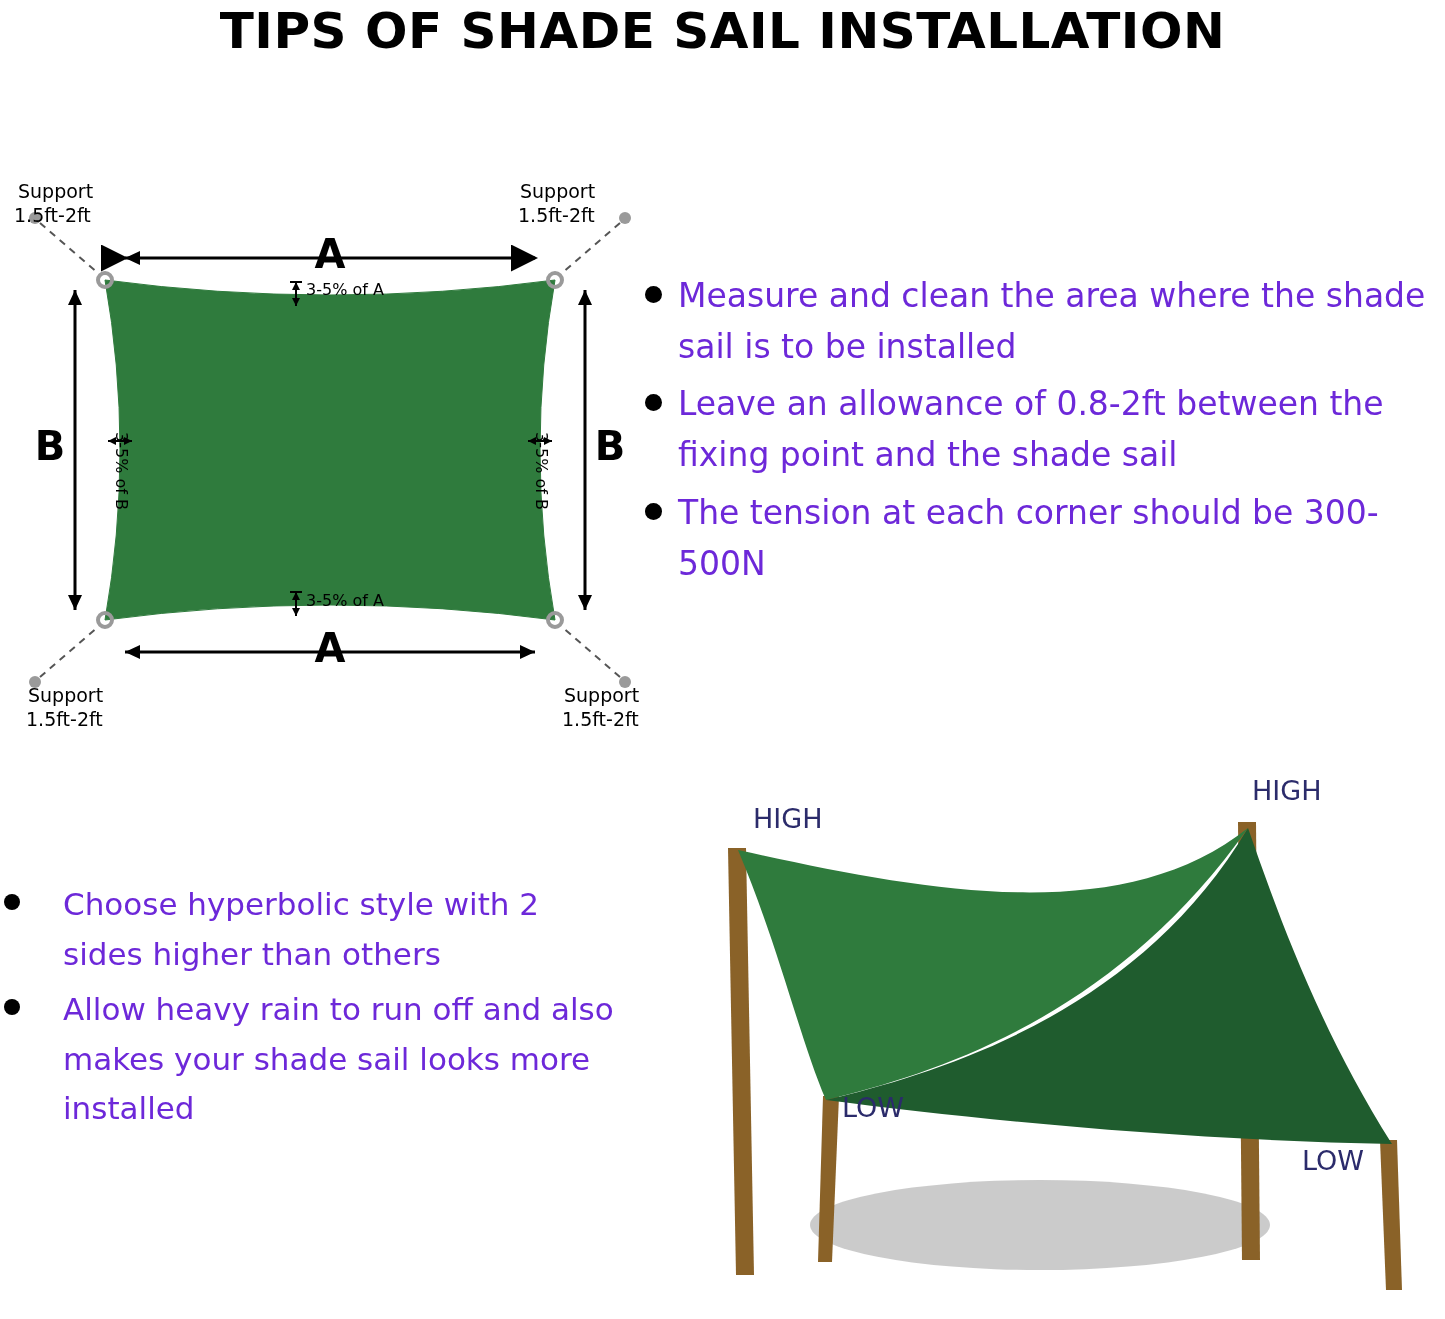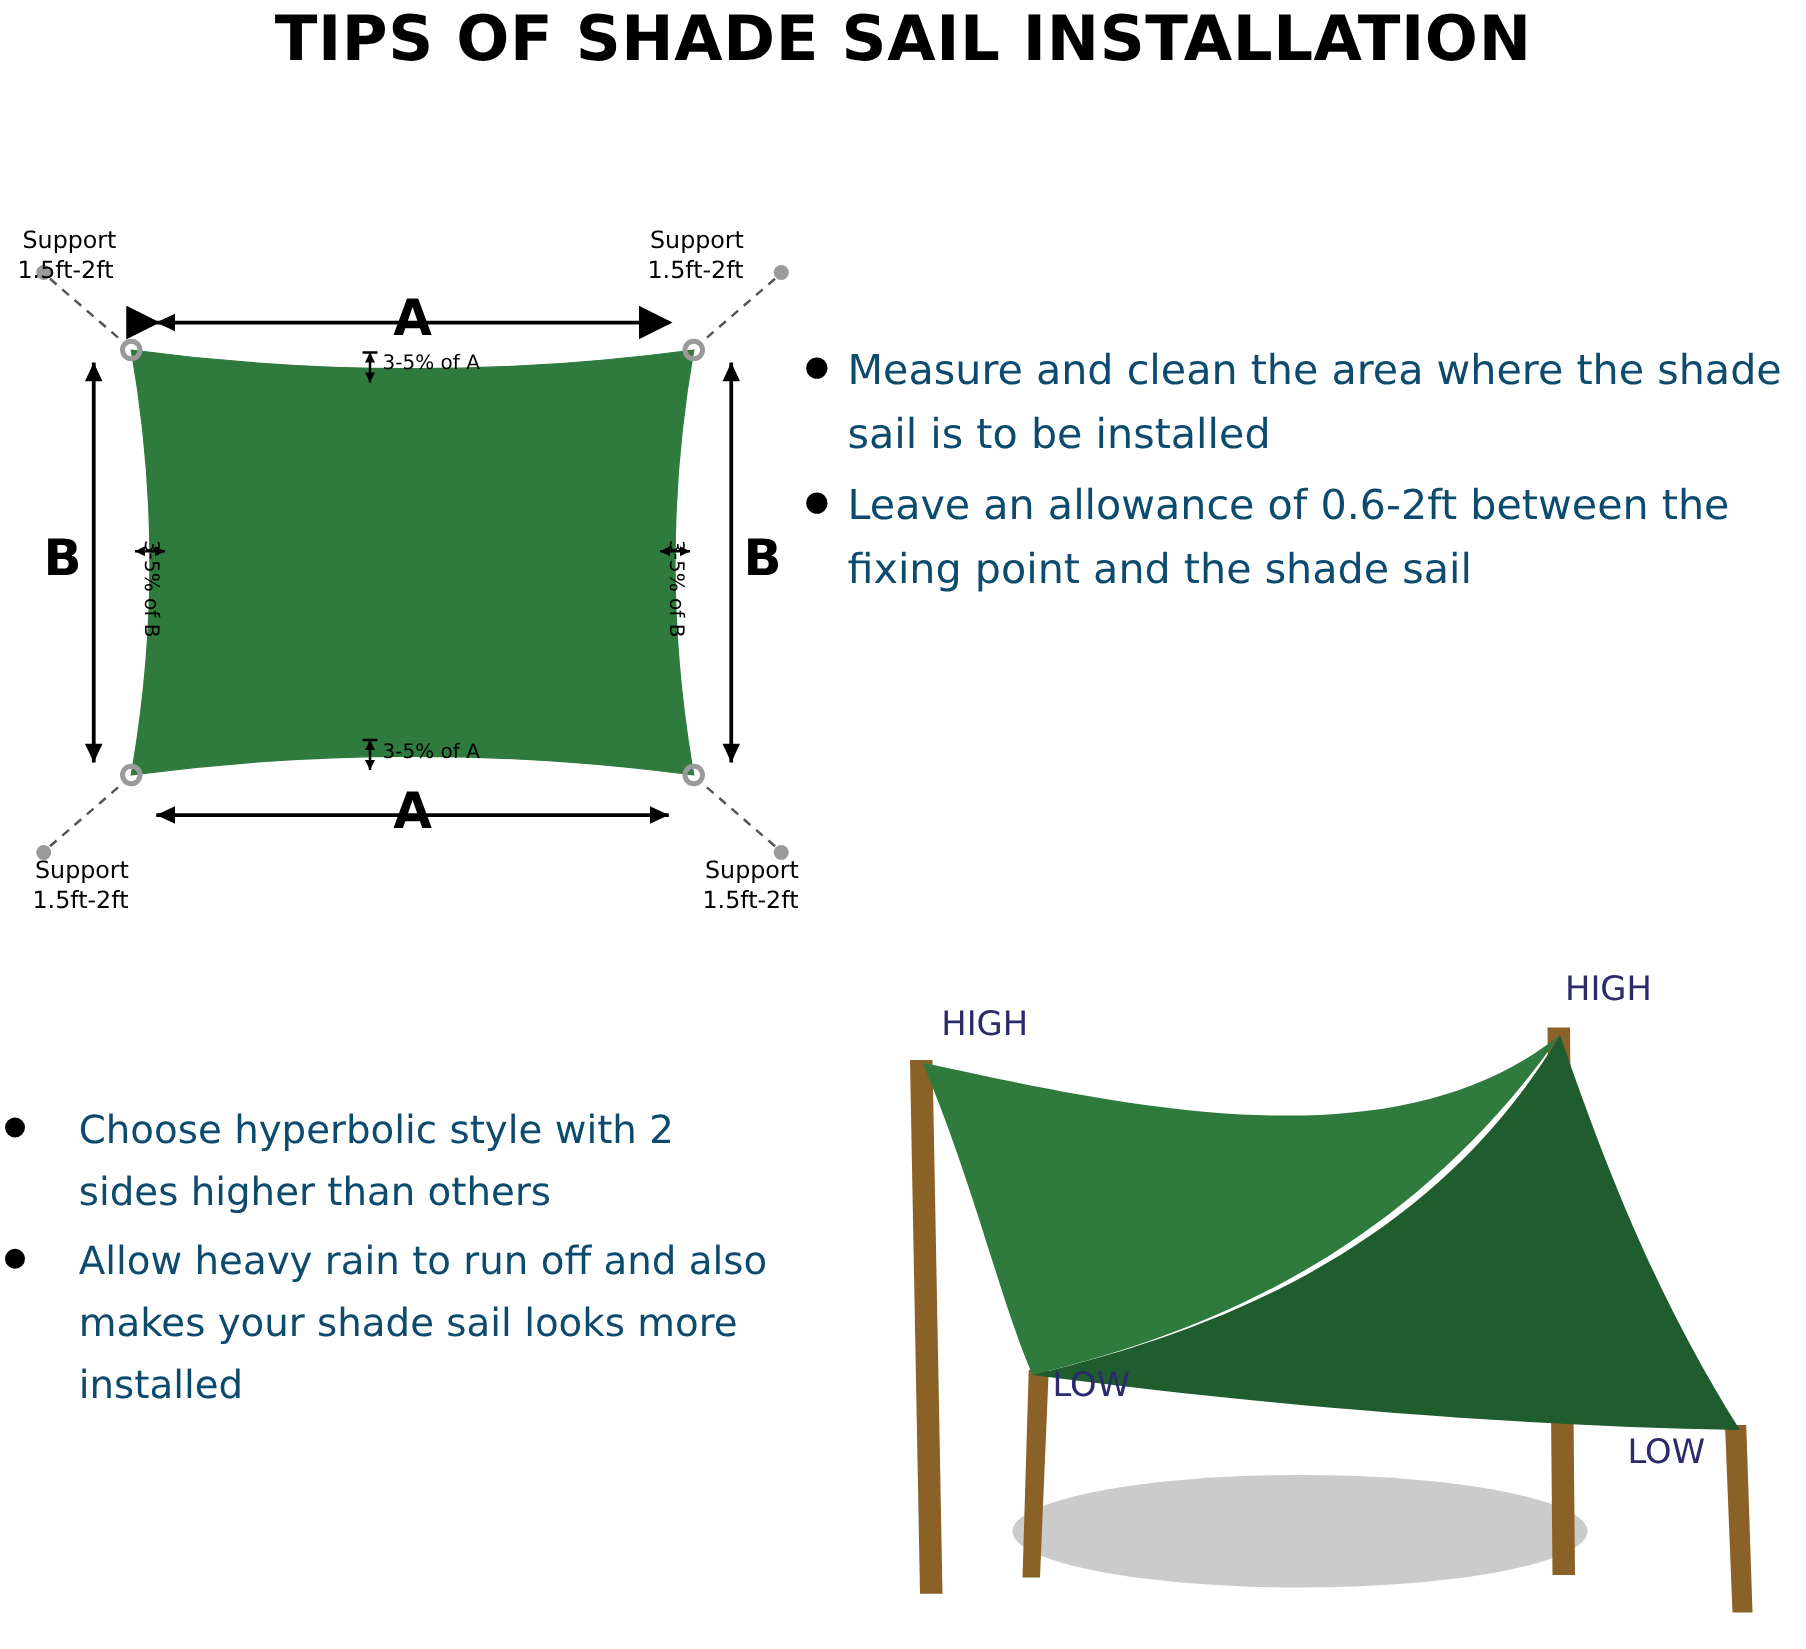--- a/index.html
+++ b/index.html
@@ -57,21 +57,21 @@
     width: 17px;
     height: 17px;
     border-radius: 50%;
     background: #000;
     margin-top: 16px;
     margin-right: 16px;
   }
   .bullet-text {
     font-size: 33px;
     line-height: 1.55;
-    color: #0c4a6e;
+    color: #6d28d9;
     font-family: "DejaVu Sans", sans-serif;
   }
 
   
   .bullets-bottom {
     position: absolute;
     left: 0px;
     top: 880px;
     width: 620px;
   }
@@ -199,21 +199,25 @@
   </svg>
 </div>
 
 <div class="bullets-top">
   <div class="bullet-row">
     <span class="bullet-dot"></span>
     <span class="bullet-text">Measure and clean the area where the shade sail is to be installed</span>
   </div>
   <div class="bullet-row">
     <span class="bullet-dot"></span>
-    <span class="bullet-text">Leave an allowance of 0.6-2ft between the fixing point and the shade sail</span>
+    <span class="bullet-text">Leave an allowance of 0.8-2ft between the fixing point and the shade sail</span>
+  </div>
+  <div class="bullet-row">
+    <span class="bullet-dot"></span>
+    <span class="bullet-text">The tension at each corner should be 300-500N</span>
   </div>
 </div>
 
 <div class="bullets-bottom">
   <div class="bullet-row">
     <span class="bullet-dot"></span>
     <span class="bullet-text">Choose hyperbolic style with 2 sides higher than others</span>
   </div>
   <div class="bullet-row">
     <span class="bullet-dot"></span>

